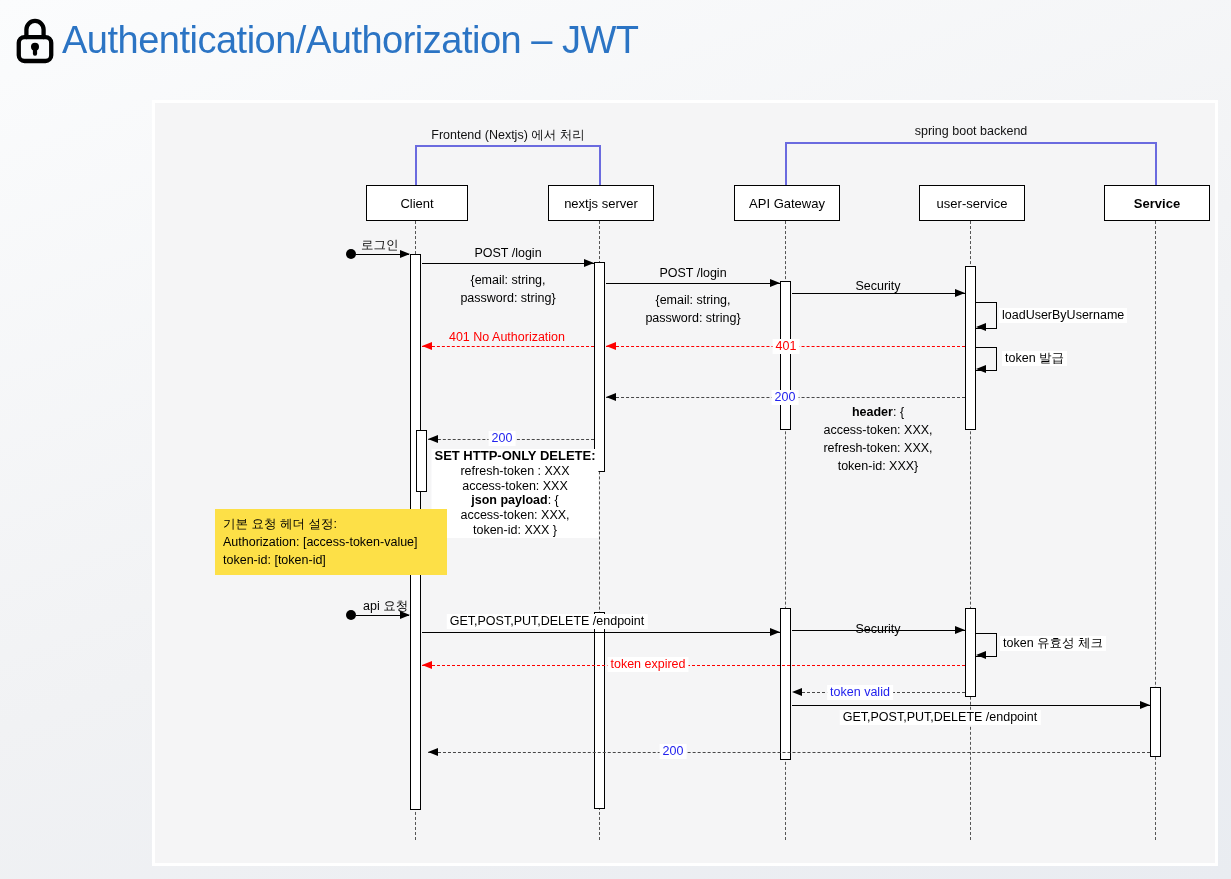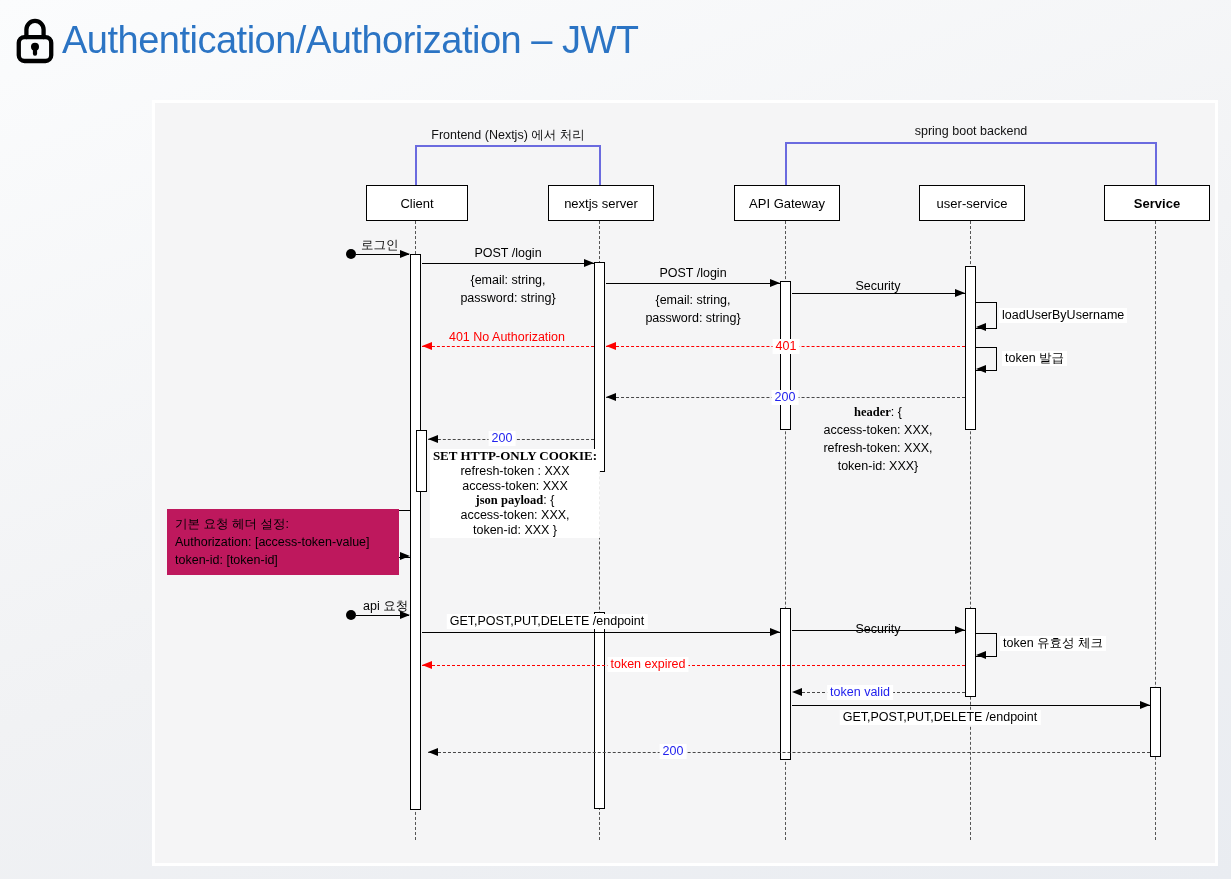--- a/index.html
+++ b/index.html
@@ -53,22 +53,22 @@
 
   
   .lbl{position:absolute;font-size:12.5px;line-height:1.2;color:#000;white-space:pre;}
   .ctr{transform:translateX(-50%);text-align:left;}
   .wbg{background:#fff;padding:0 3px;}
   .red{color:#ff0000;}
   .blue{color:#2222ee;}
   .ul{border-bottom:1.2px solid #000;padding-bottom:1px;}
   .pre{white-space:pre-line;}
   .block{position:absolute;font-size:12.5px;line-height:18px;color:#000;text-align:center;transform:translateX(-50%);white-space:pre-line;}
-  .note{position:absolute;background:#be185d;font-size:12.5px;line-height:18px;color:#000;white-space:pre-line;}
-  b{font-weight:bold;font-family:Liberation Serif, serif;}
+  .note{position:absolute;background:#fde047;font-size:12.5px;line-height:18px;color:#000;white-space:pre-line;margin-left:48px;}
+  b{font-weight:bold;}
 </style>
 </head>
 <body>
 
 <div class="canvas">
 
   <div class="title-row">
     <svg width="42" height="48" viewBox="0 0 44 50">
       <path d="M13 22 v-8 a9 9 0 0 1 18 0 v8" fill="none" stroke="#000" stroke-width="4.5" stroke-linecap="round"></path>
       <rect x="5" y="22" width="34" height="25" rx="6" fill="none" stroke="#000" stroke-width="4.5"></rect>
@@ -165,21 +165,21 @@
 
   <div class="block" style="left:878px;top:403px;"><b>header</b><span>: {</span><span class="pre">
 </span><span>access-token: XXX,
 refresh-token: XXX,
 token-id: XXX}</span></div>
 
   <div class="msg dash" style="left:428px;top:439px;width:166px;"></div>
   <div class="ah l" style="left:428px;top:434.5px;"></div>
   <div class="lbl ctr wbg blue" style="left:502px;top:431px;">200</div>
 
-  <div class="block wbg" style="left:515px;top:449px;line-height:14.8px;"><b style="font-size:13px;">SET HTTP-ONLY COOKIE:</b><span class="pre">
+  <div class="block wbg" style="left:515px;top:449px;line-height:14.8px;"><b style="font-size:13px;">SET HTTP-ONLY DELETE:</b><span class="pre">
 </span><span>refresh-token : XXX</span><span class="pre">
 </span><span>access-token: XXX</span><span class="pre">
 </span><b>json payload</b><span>: {</span><span class="pre">
 </span><span>access-token: XXX,</span><span class="pre">
 </span><span>token-id: XXX }</span></div>
 
   <div class="loop-l" style="left:386px;top:510px;width:24px;height:46px;"></div>
   <div class="ah r" style="left:400px;top:551.5px;"></div>
 
   <div class="note" style="left:167px;top:509px;width:216px;padding:6px 8px;">기본 요청 헤더 설정:

